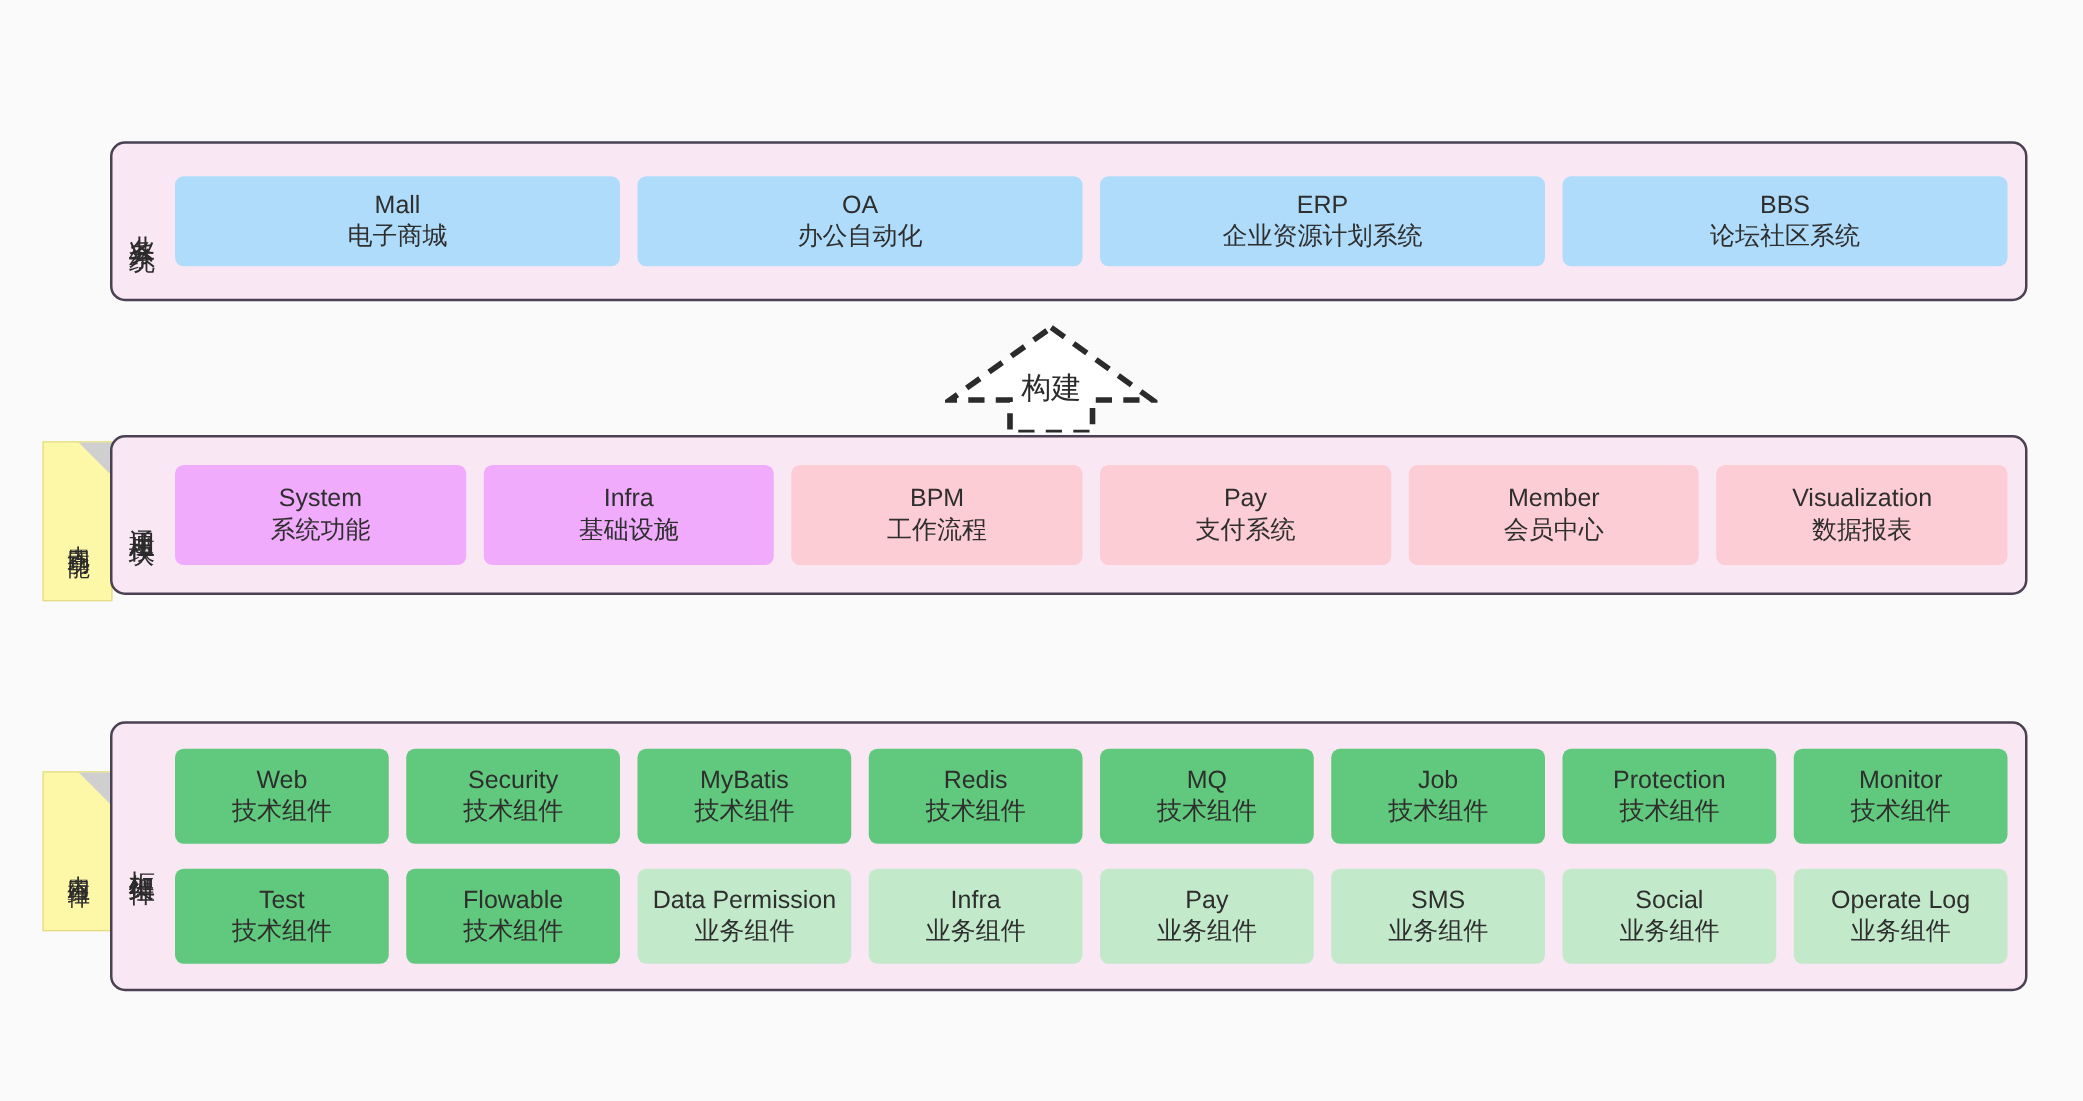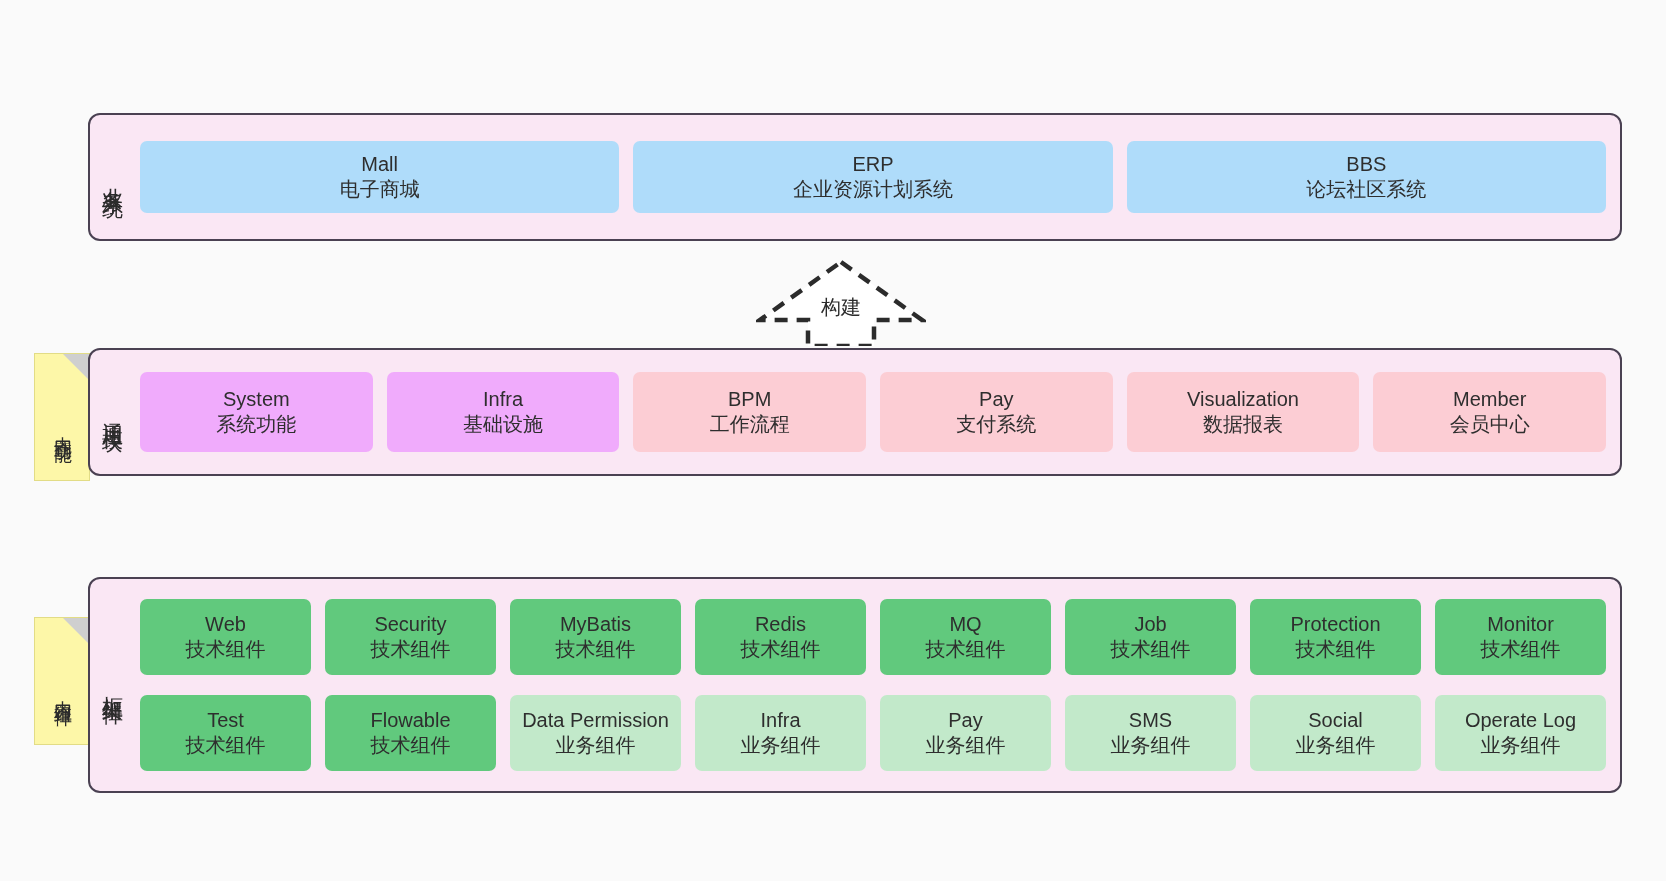--- a/index.html
+++ b/index.html
@@ -130,21 +130,21 @@
   #note-builtin-func { left: 34px; top: 353px; height: 128px; }
   #note-builtin-comp { left: 34px; top: 617px; height: 128px; }
 
   
   .arrow-wrap {
     position: absolute;
     user-select: none;
   }
   .arrow-label {
     position: absolute;
-    font-size: 20px;
+    font-size: 24px;
     color: #2b2b2b;
     white-space: nowrap;
     left: 50%;
     transform: translateX(-50%);
   }
   #arrow-build { left: 756px; top: 258px; width: 170px; height: 88px; }
   #arrow-build .arrow-label { top: 36px; }
   #arrow-impl  { left: 768px; top: 489px; width: 170px; height: 88px; }
   #arrow-impl .arrow-label { top: 36px; }
 </style>
@@ -155,20 +155,24 @@
 
   <div class="layer" id="layer-business">
     <div class="layer-title">业务系统</div>
     <div class="layer-body">
       <div class="row">
         <div class="cell c-blue">
           <span class="t1">Mall</span>
           <span class="t2">电子商城</span>
         </div>
         <div class="cell c-blue">
+          <span class="t1">OA</span>
+          <span class="t2">办公自动化</span>
+        </div>
+        <div class="cell c-blue">
           <span class="t1">ERP</span>
           <span class="t2">企业资源计划系统</span>
         </div>
         <div class="cell c-blue">
           <span class="t1">BBS</span>
           <span class="t2">论坛社区系统</span>
         </div>
       </div>
     </div>
   </div>
@@ -198,26 +202,26 @@
         </div>
         <div class="cell c-pink">
           <span class="t1">BPM</span>
           <span class="t2">工作流程</span>
         </div>
         <div class="cell c-pink">
           <span class="t1">Pay</span>
           <span class="t2">支付系统</span>
         </div>
         <div class="cell c-pink">
+          <span class="t1">Member</span>
+          <span class="t2">会员中心</span>
+        </div>
+        <div class="cell c-pink">
           <span class="t1">Visualization</span>
           <span class="t2">数据报表</span>
-        </div>
-        <div class="cell c-pink">
-          <span class="t1">Member</span>
-          <span class="t2">会员中心</span>
         </div>
       </div>
     </div>
   </div>
 
 
   <div class="note" id="note-builtin-comp">
     <span class="note-text">内置组件</span>
   </div>
 

